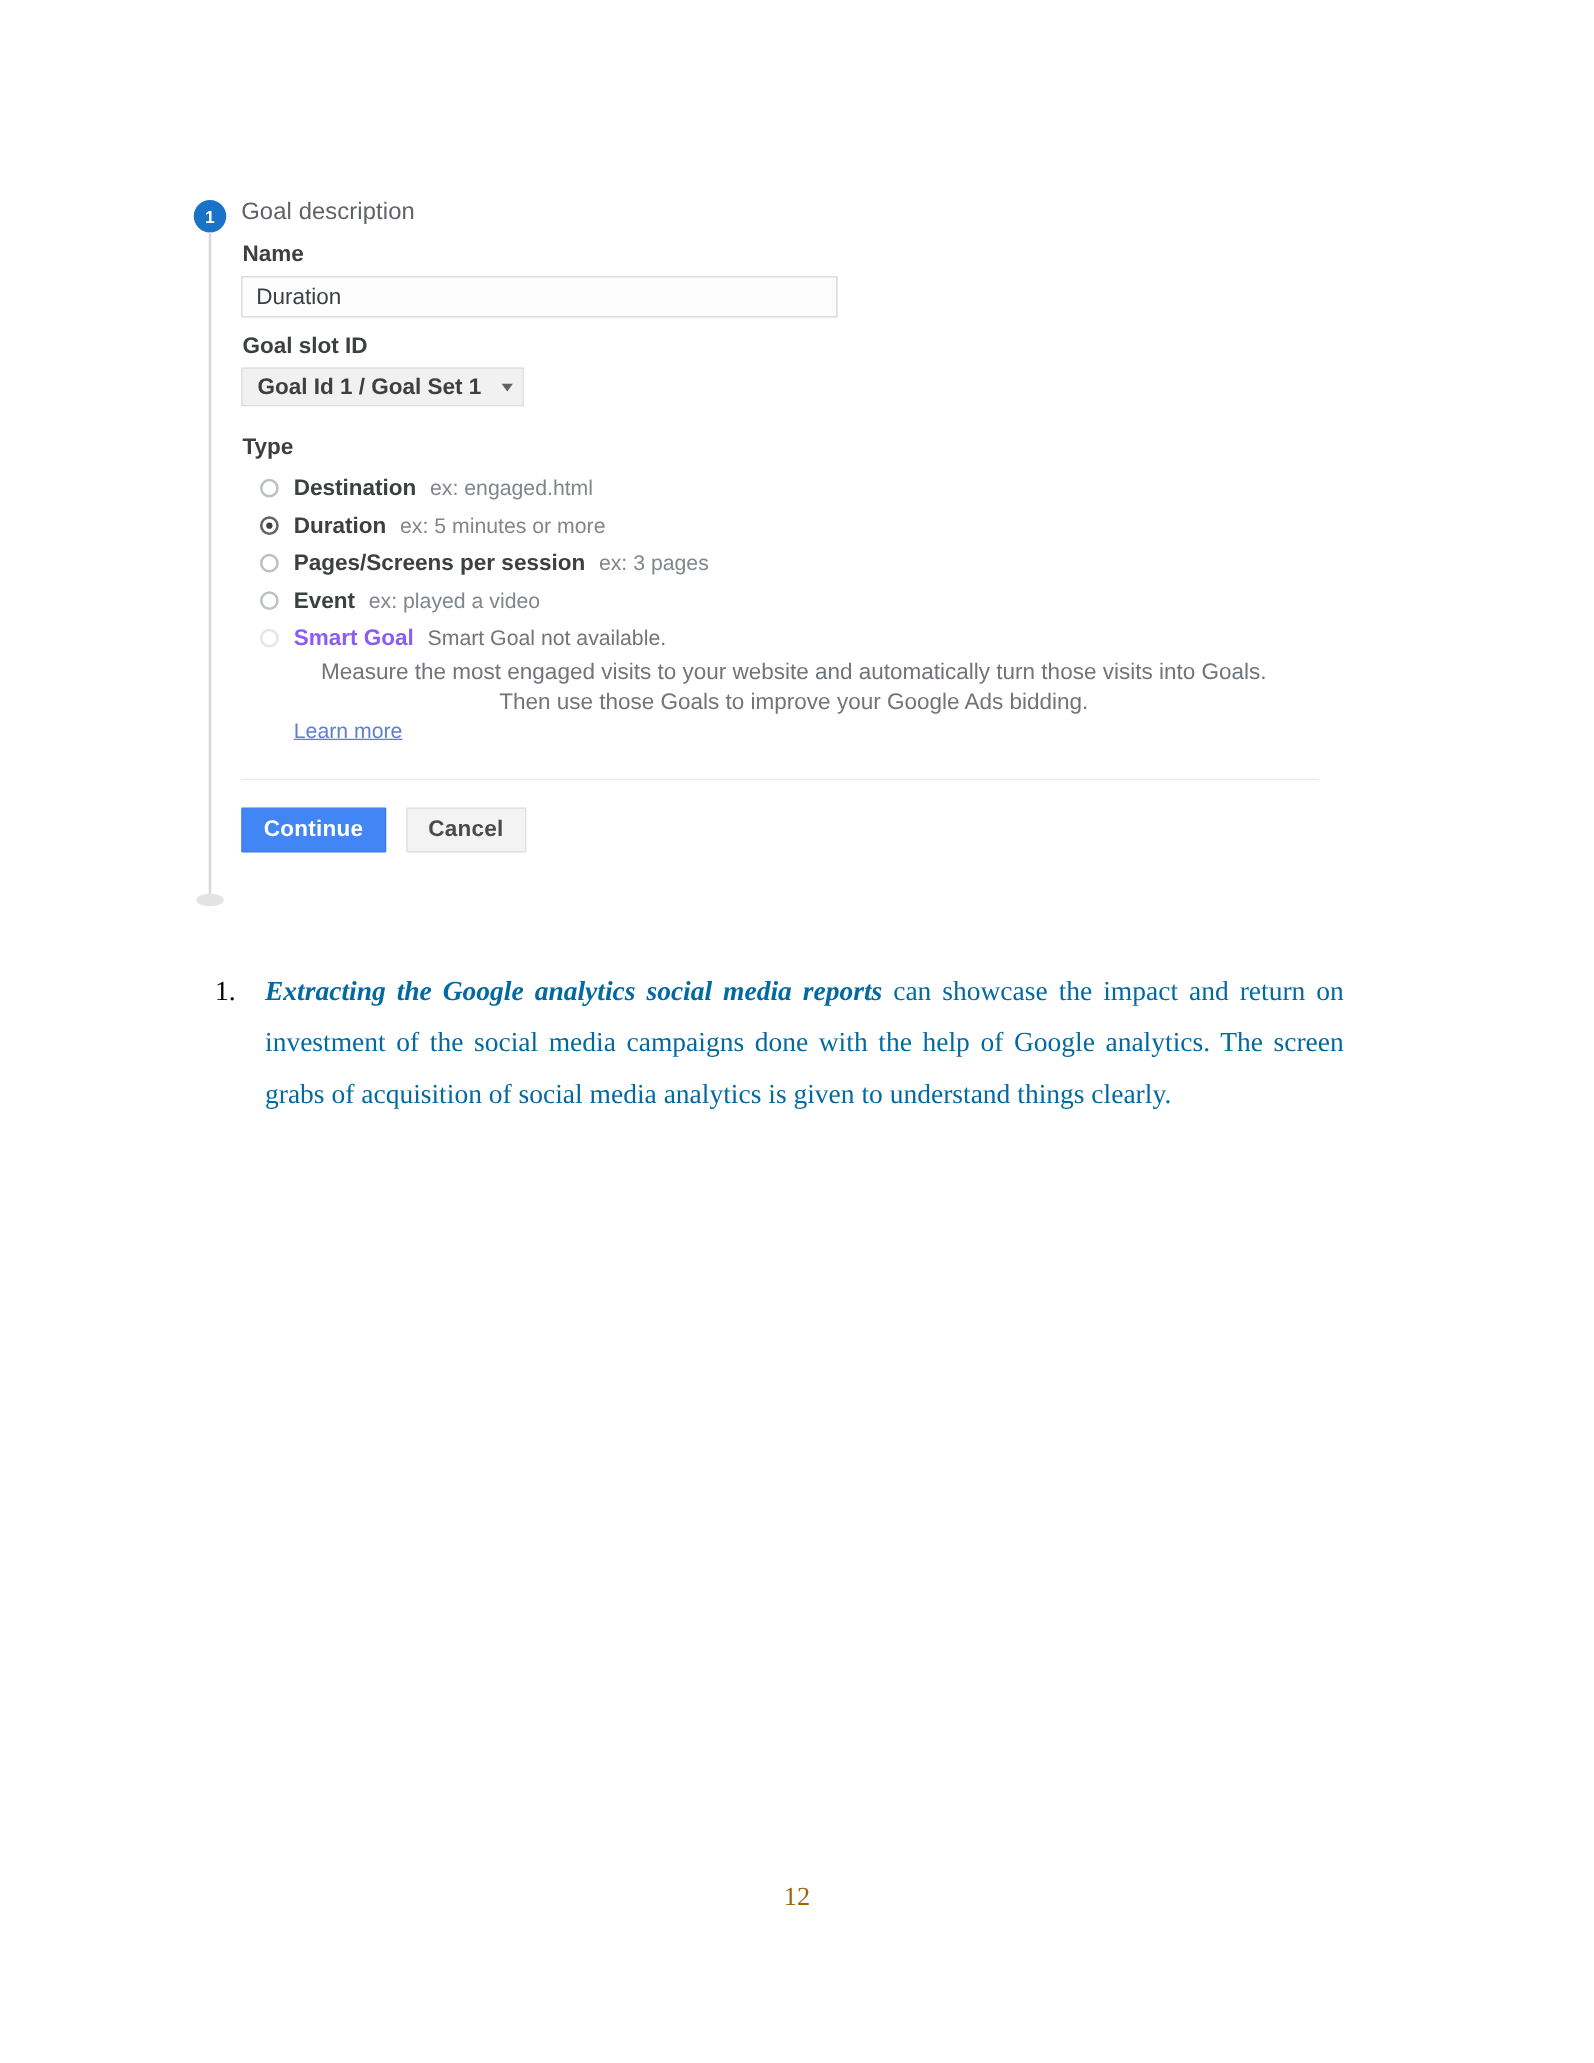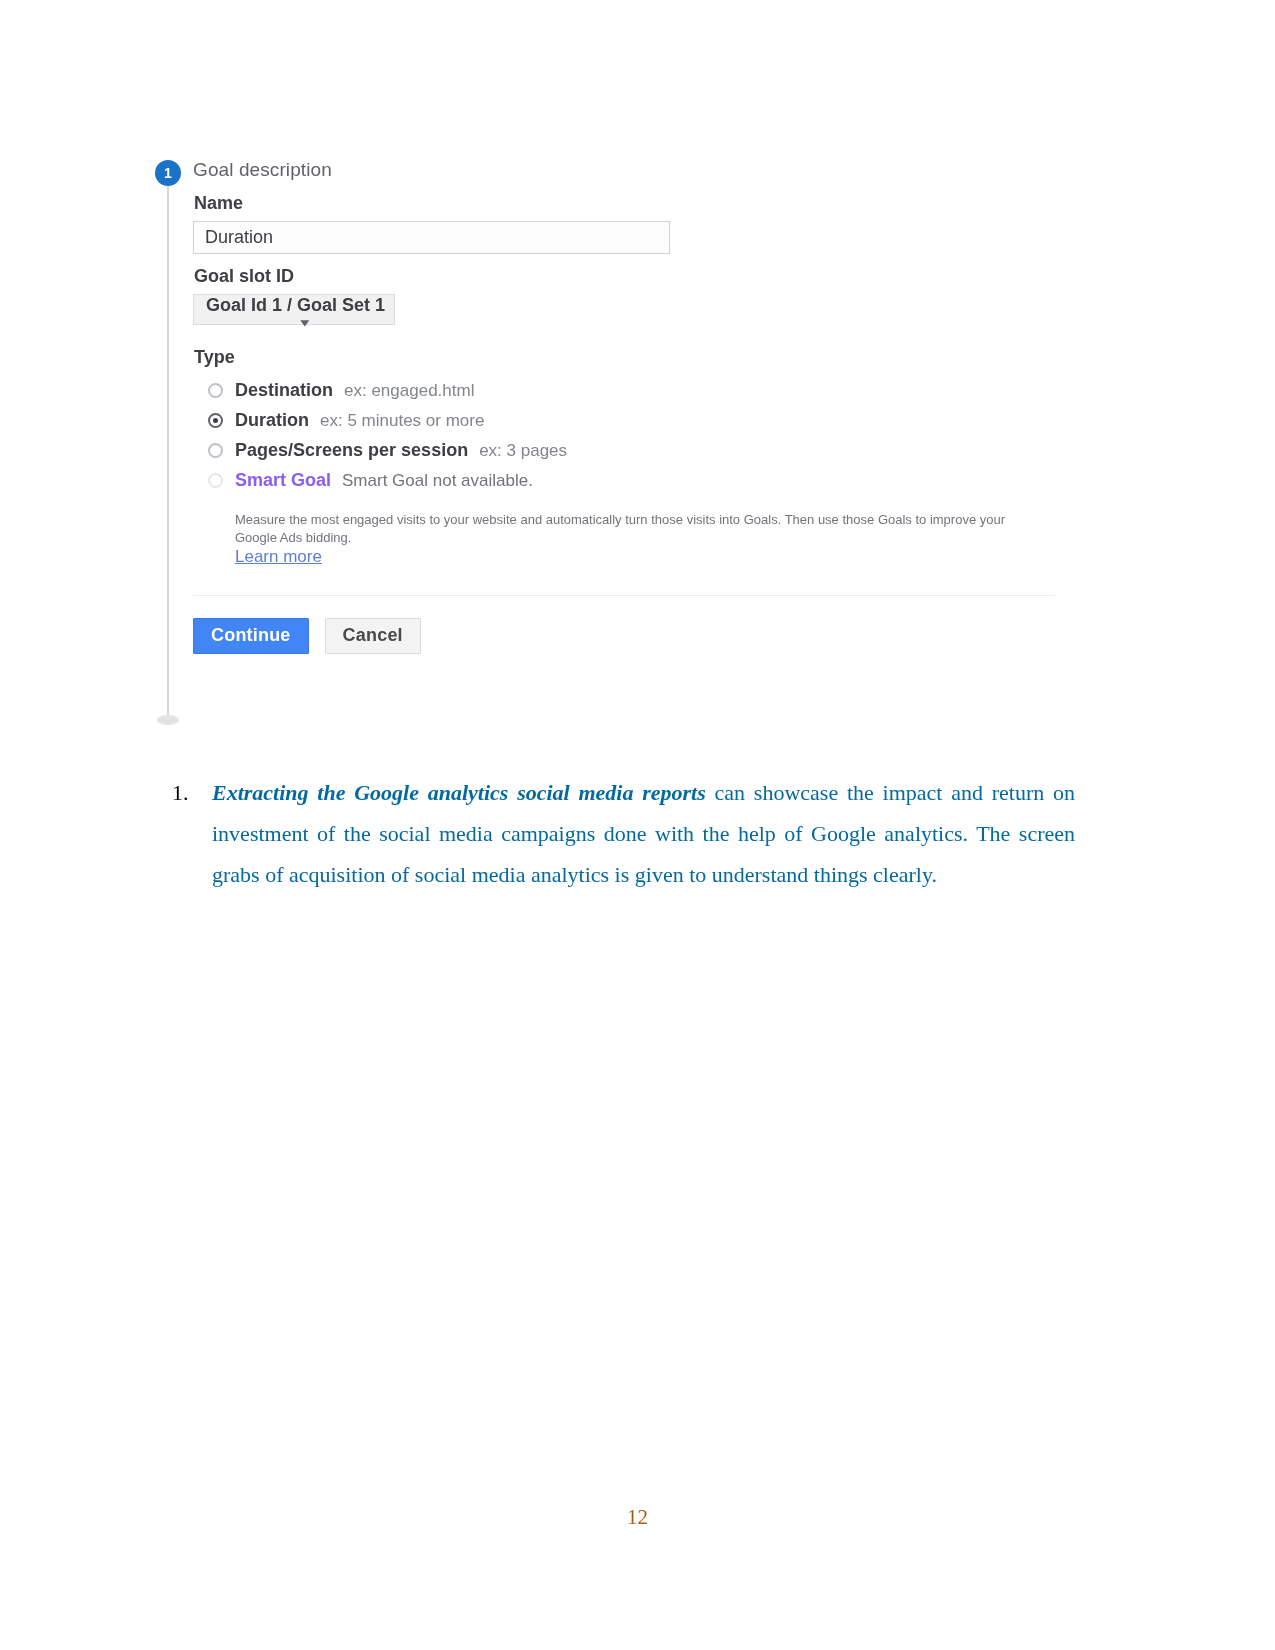--- a/index.html
+++ b/index.html
@@ -94,21 +94,20 @@
     box-sizing: border-box;
     display: inline-flex;
     align-items: center;
     height: 31px;
     border: 1px solid #dadce0;
     background: #f1f1f1;
     padding: 0 9px 0 12px;
     font-size: 18px;
     font-weight: 700;
     color: #3c4043;
-    flex-direction: column;
   }
   .caret {
     margin-left: 18px;
     font-size: 11px;
     color: #5f6368;
     transform: scaleX(1.45);
     display: inline-block;
   }
 
   .type-label { margin-top: 22px; }
@@ -150,25 +149,26 @@
   .radio-ex {
     font-size: 17px;
     color: #80868b;
     margin-left: 11px;
     white-space: nowrap;
   }
   .radio-row.disabled .radio-name { color: #8b5cf6; font-weight: 700; text-align: right; }
   .radio-row.disabled .radio-ex { color: #70757a; }
 
   .smart-desc {
-    font-size: 13px;
+    font-size: 18px;
     color: #70757a;
     line-height: 1.36;
-    margin: 16px 0 0 42px;
+    margin: 0 0 0 42px;
     width: 800px;
+    text-align: center;
   }
   .learn-more {
     display: inline-block;
     font-size: 17px;
     color: #5c7fd4;
     text-decoration: underline;
     margin: 1px 0 0 42px;
   }
 
   .divider {
@@ -285,20 +285,25 @@
       <span class="radio-name">Duration</span>
       <span class="radio-ex">ex: 5 minutes or more</span>
     </div>
 
     <div class="radio-row">
       <span class="radio"></span>
       <span class="radio-name">Pages/Screens per session</span>
       <span class="radio-ex">ex: 3 pages</span>
     </div>
 
+    <div class="radio-row">
+      <span class="radio"></span>
+      <span class="radio-name">Event</span>
+      <span class="radio-ex">ex: played a video</span>
+    </div>
 
     <div class="radio-row disabled">
       <span class="radio dim"></span>
       <span class="radio-name">Smart Goal</span>
       <span class="radio-ex">Smart Goal not available.</span>
     </div>
 
     <div class="smart-desc">Measure the most engaged visits to your website and automatically turn those visits into Goals. Then use those Goals to improve your Google Ads bidding.</div>
     <a class="learn-more" href="#">Learn more</a>
 

